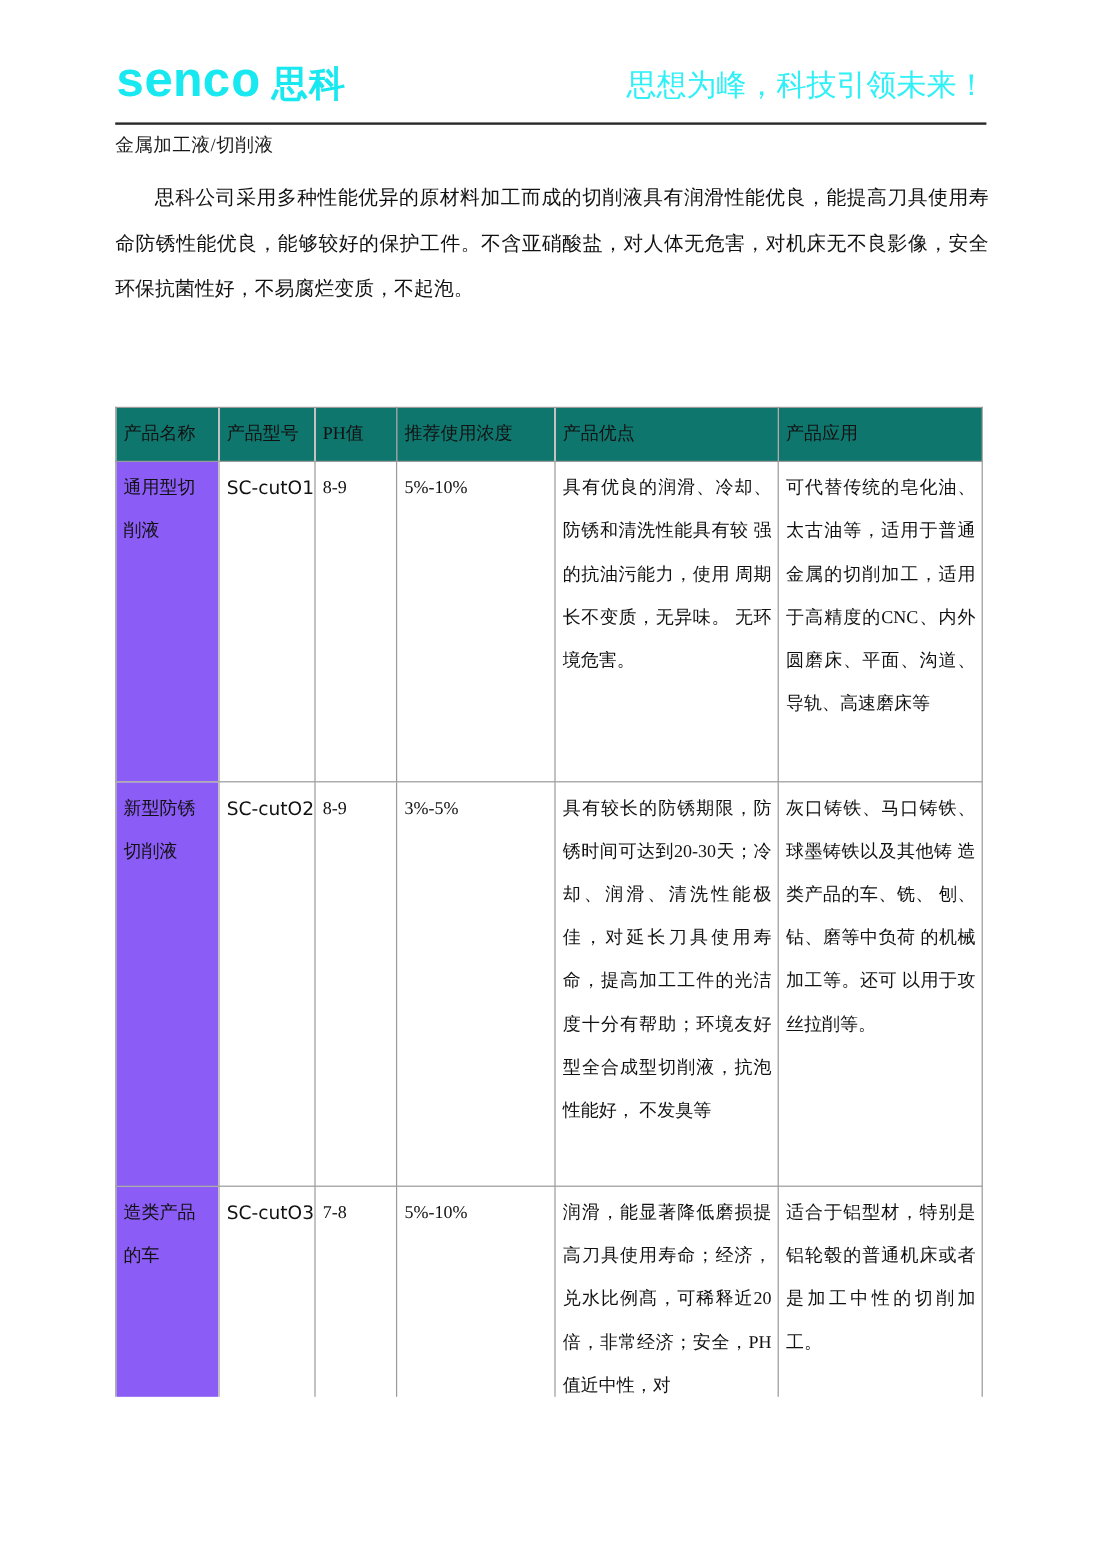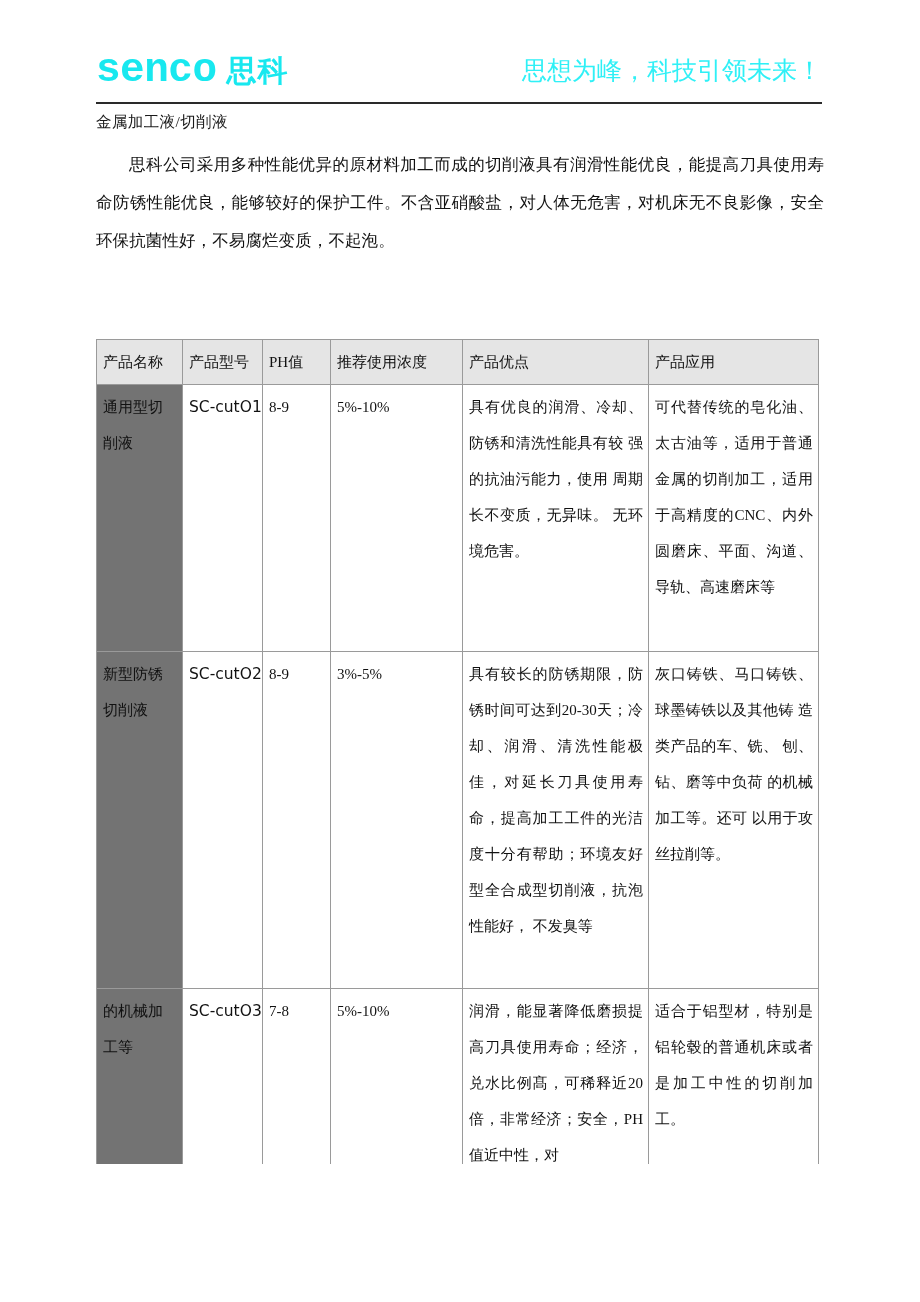--- a/index.html
+++ b/index.html
@@ -116,29 +116,29 @@
     border: 1px solid #9a9a9a;
     vertical-align: top;
     padding: 4px 5px 4px 6px;
     font-weight: normal;
     text-align: left;
     line-height: 36px;
     color: #111111;
     overflow: hidden;
   }
   .tbl thead th {
-    background: #e5e5e5;
+    background: #0f766e;
     height: 44px;
     line-height: 44px;
     padding-top: 0;
     padding-bottom: 0;
     font-size: 15px;
   }
   .tbl tbody td.namecell {
-    background: #737373;
+    background: #8b5cf6;
   }
   .tbl td.modelcell {
     font-family: "DejaVu Sans", "Liberation Sans", sans-serif;
     font-size: 15.5px;
     line-height: 36px;
     white-space: nowrap;
   }
   .tbl td.numcell {
     font-size: 15px;
     white-space: nowrap;
@@ -217,21 +217,21 @@
       </tr>
       <tr class="row2">
         <td class="namecell">新型防锈切削液</td>
         <td class="modelcell">SC-cutO2</td>
         <td class="numcell">8-9</td>
         <td class="numcell">3%-5%</td>
         <td class="bodytext">具有较长的防锈期限，防锈时间可达到20-30天；冷却、润滑、清洗性能极佳，对延长刀具使用寿命，提高加工工件的光洁度十分有帮助；环境友好型全合成型切削液，抗泡性能好， 不发臭等</td>
         <td class="bodytext">灰口铸铁、马口铸铁、 球墨铸铁以及其他铸 造类产品的车、铣、 刨、钻、磨等中负荷 的机械加工等。还可 以用于攻丝拉削等。</td>
       </tr>
       <tr class="row3">
-        <td class="namecell">的机械加工等</td>
+        <td class="namecell">造类产品的车</td>
         <td class="modelcell">SC-cutO3</td>
         <td class="numcell">7-8</td>
         <td class="numcell">5%-10%</td>
         <td class="bodytext">润滑，能显著降低磨损提高刀具使用寿命；经济，兑水比例髙，可稀释近20倍，非常经济；安全，PH值近中性，对</td>
         <td class="bodytext">适合于铝型材，特别是铝轮毂的普通机床或者是加工中性的切削加工。</td>
       </tr>
     </tbody>
   </table>
 
   <div class="clip-mask"></div>

